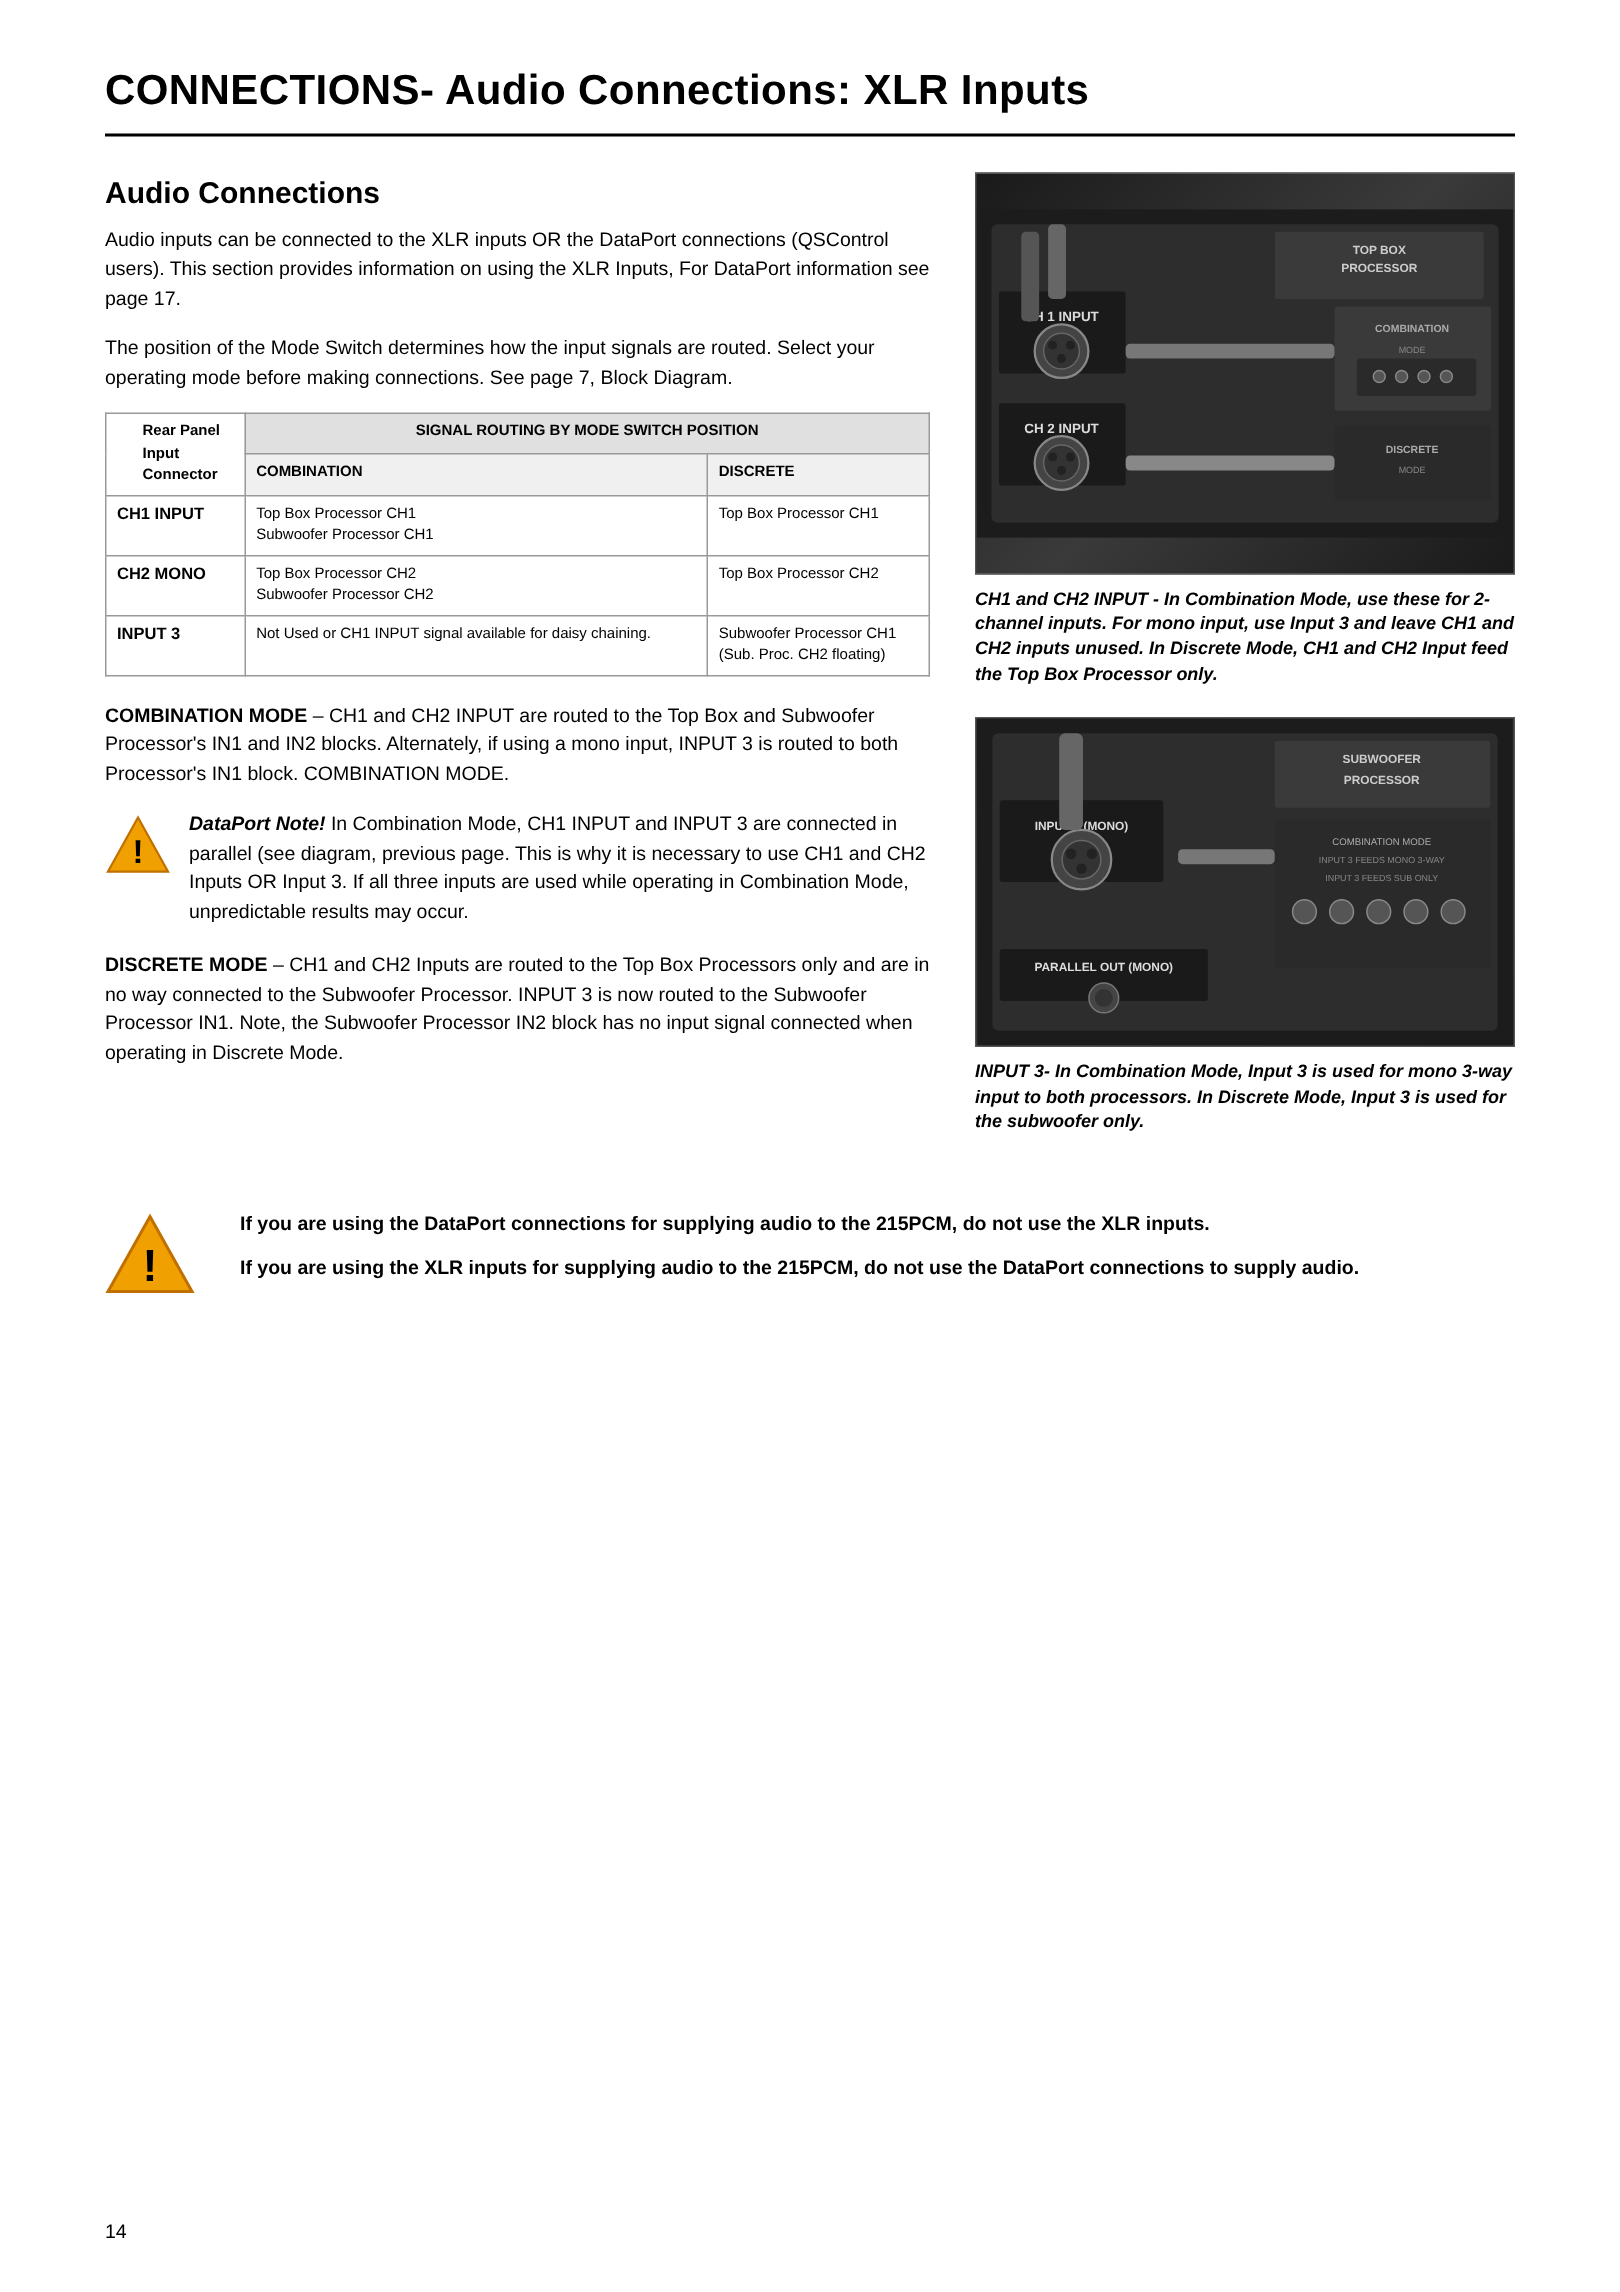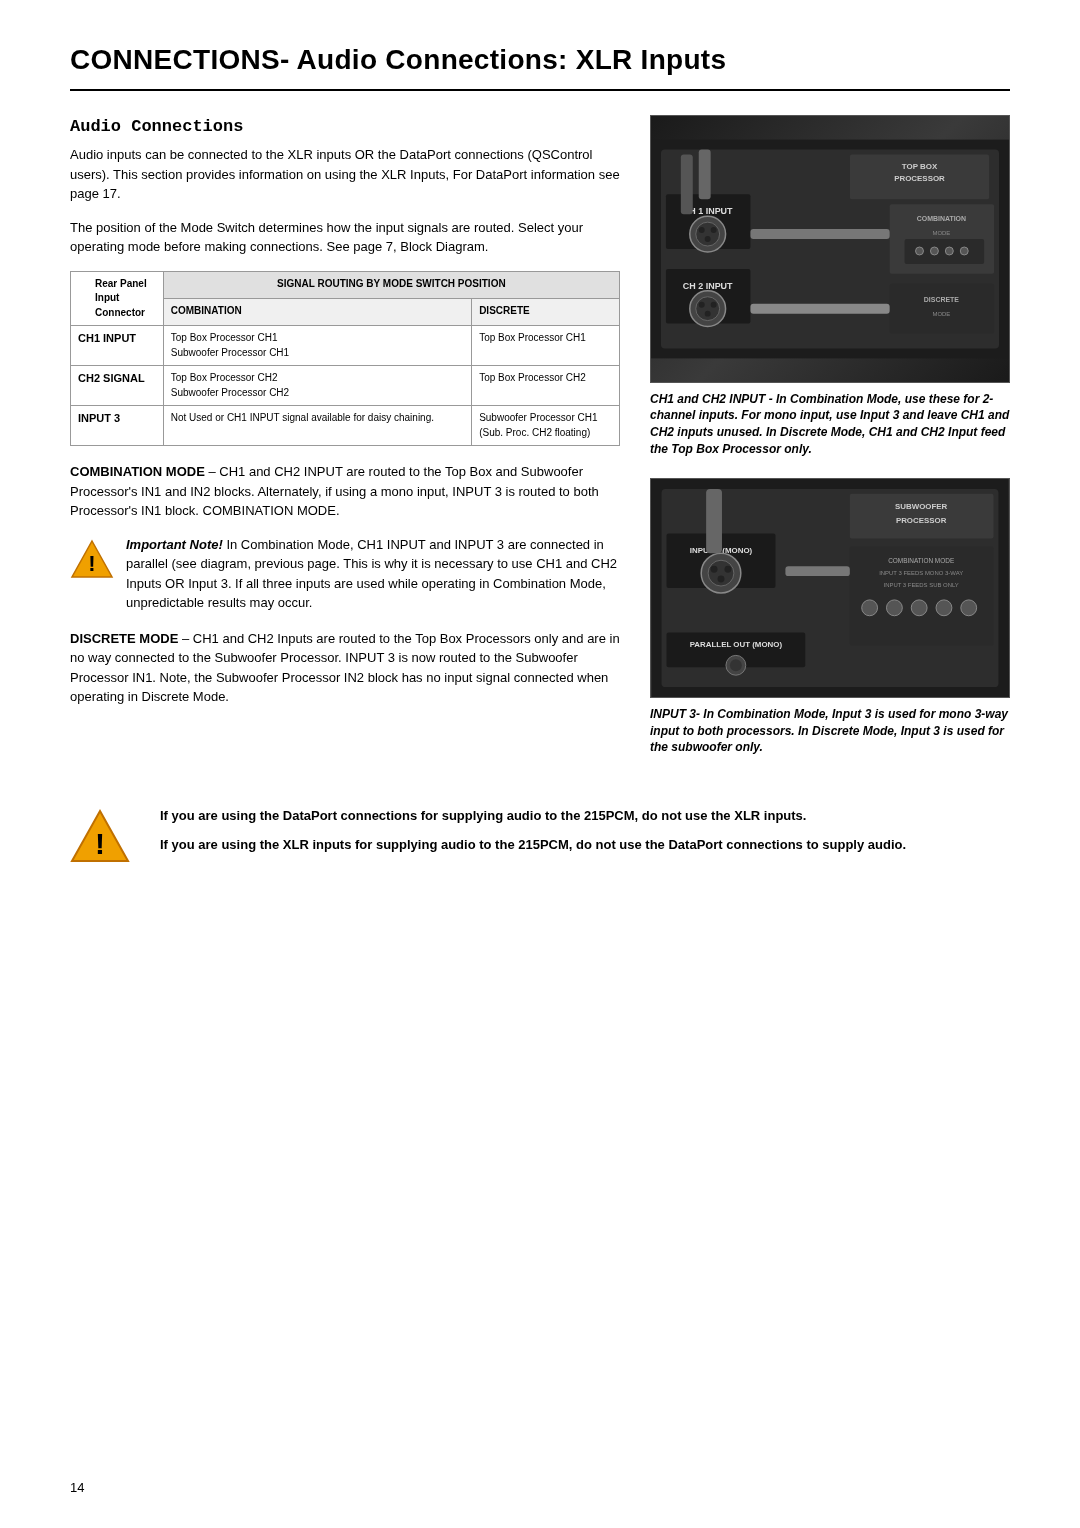--- a/index.html
+++ b/index.html
@@ -33,23 +33,22 @@
       flex: 1;
     }
 
     .right-col {
       width: 360px;
       flex-shrink: 0;
     }
 
     .section-heading {
       font-weight: bold;
-      font-size: 17px;
+      font-size: 20px;
       margin-bottom: 6px;
-      font-family: Liberation Mono, monospace;
     }
 
     .body-text {
       font-size: 13px;
       line-height: 1.5;
       margin-bottom: 14px;
     }
 
     
     .routing-table {
@@ -222,21 +221,21 @@
           <th class="header-sub">DISCRETE</th>
         </tr>
       </thead>
       <tbody id="table-body">
       <tr>
             <td class="row-label">CH1 INPUT</td>
             <td class="cell-text">Top Box Processor CH1<br>Subwoofer Processor CH1</td>
             <td class="cell-text">Top Box Processor CH1</td>
           </tr>
           <tr>
-            <td class="row-label">CH2 SIGNAL</td>
+            <td class="row-label">CH2 MONO</td>
             <td class="cell-text">Top Box Processor CH2<br>Subwoofer Processor CH2</td>
             <td class="cell-text">Top Box Processor CH2</td>
           </tr>
           <tr>
             <td class="row-label">INPUT 3</td>
             <td class="cell-text">Not Used or CH1 INPUT signal available for daisy chaining.</td>
             <td class="cell-text">Subwoofer Processor CH1<br>(Sub. Proc. CH2 floating)</td>
           </tr>
         </tbody>
     </table>
@@ -245,21 +244,21 @@
       <span class="mode-title">COMBINATION MODE</span>
       <span>– CH1 and CH2 INPUT are routed to the Top Box and Subwoofer Processor's IN1 and IN2 blocks. Alternately, if using a mono input, INPUT 3 is routed to both Processor's IN1 block. COMBINATION MODE.</span>
     </div>
 
     <div class="note-box">
       <svg class="warning-triangle" viewBox="0 0 44 44">
         <polygon points="22,4 42,40 2,40" fill="#f0a000" stroke="#c07000" stroke-width="1.5"></polygon>
         <text x="22" y="34" text-anchor="middle" font-size="22" font-weight="bold" fill="#000">!</text>
       </svg>
       <p class="note-text">
-        <em>Important Note!</em><span> In Combination Mode, CH1 INPUT and INPUT 3 are connected in parallel (see diagram, previous page. This is why it is necessary to use CH1 and CH2 Inputs OR Input 3. If all three inputs are used while operating in Combination Mode, unpredictable results may occur.</span>
+        <em>DataPort Note!</em><span> In Combination Mode, CH1 INPUT and INPUT 3 are connected in parallel (see diagram, previous page. This is why it is necessary to use CH1 and CH2 Inputs OR Input 3. If all three inputs are used while operating in Combination Mode, unpredictable results may occur.</span>
       </p>
     </div>
 
     <div class="mode-section">
       <span class="mode-title">DISCRETE MODE</span>
       <span>– CH1 and CH2 Inputs are routed to the Top Box Processors only and are in no way connected to the Subwoofer Processor. INPUT 3 is now routed to the Subwoofer Processor IN1. Note, the Subwoofer Processor IN2 block has no input signal connected when operating in Discrete Mode.</span>
     </div>
 
   </div>
 

